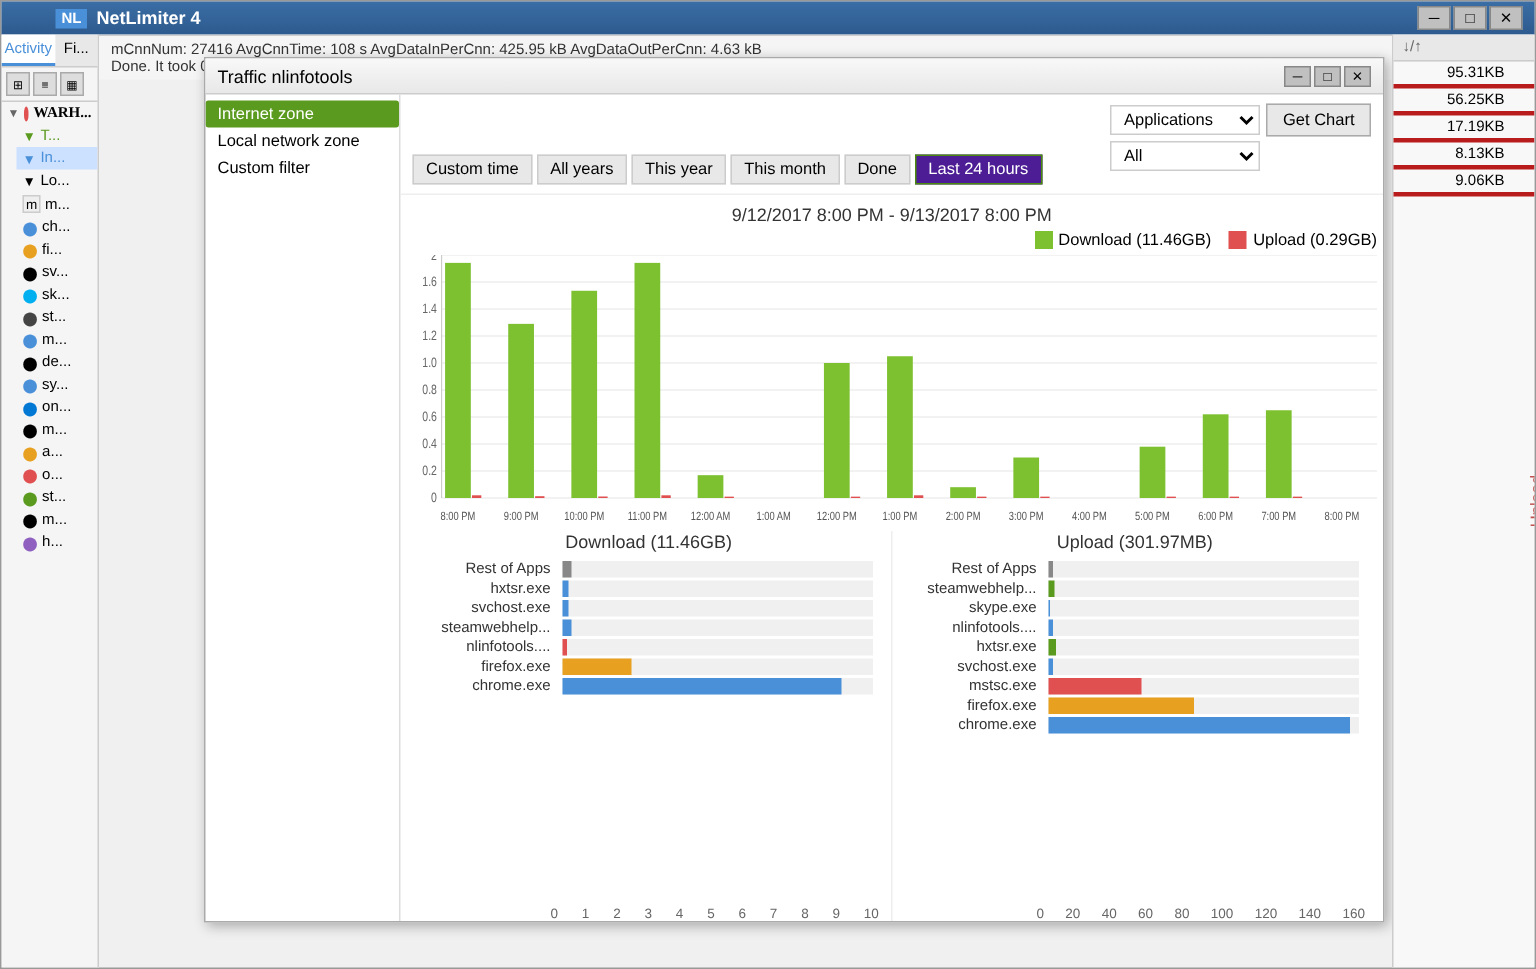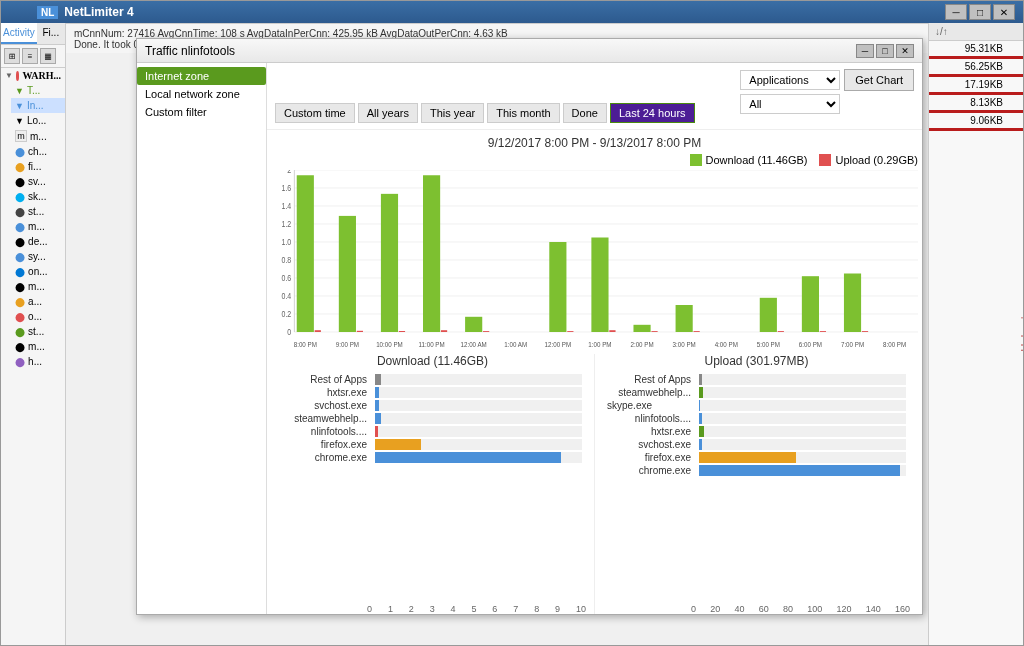--- a/index.html
+++ b/index.html
@@ -394,41 +394,47 @@
       <div class="horiz-bar-fill" style="width:1.25%;background:#888888;height:100%;"></div>
     </div>
   </div>
                       <div class="horiz-bar-row">
     <span class="horiz-bar-label" style="font-size:10px;width:88px;text-align:right;padding-right:4px;">steamwebhelp...</span>
     <div class="horiz-bar-track" style="flex:1;height:11px;background:#f0f0f0;position:relative;">
       <div class="horiz-bar-fill" style="width:1.875%;background:#5a9a1e;height:100%;"></div>
     </div>
   </div>
                       <div class="horiz-bar-row">
-    <span class="horiz-bar-label" style="font-size:10px;width:88px;text-align:left;padding-right:4px;">skype.exe</span>
+    <span class="horiz-bar-label" style="font-size:10px;width:88px;text-align:right;padding-right:4px;">skype.exe</span>
     <div class="horiz-bar-track" style="flex:1;height:11px;background:#f0f0f0;position:relative;">
       <div class="horiz-bar-fill" style="width:0.625%;background:#4a90d9;height:100%;"></div>
     </div>
   </div>
                       <div class="horiz-bar-row">
     <span class="horiz-bar-label" style="font-size:10px;width:88px;text-align:right;padding-right:4px;">nlinfotools....</span>
     <div class="horiz-bar-track" style="flex:1;height:11px;background:#f0f0f0;position:relative;">
       <div class="horiz-bar-fill" style="width:1.25%;background:#4a90d9;height:100%;"></div>
     </div>
   </div>
                       <div class="horiz-bar-row">
     <span class="horiz-bar-label" style="font-size:10px;width:88px;text-align:right;padding-right:4px;">hxtsr.exe</span>
     <div class="horiz-bar-track" style="flex:1;height:11px;background:#f0f0f0;position:relative;">
       <div class="horiz-bar-fill" style="width:2.5%;background:#5a9a1e;height:100%;"></div>
     </div>
   </div>
                       <div class="horiz-bar-row">
     <span class="horiz-bar-label" style="font-size:10px;width:88px;text-align:right;padding-right:4px;">svchost.exe</span>
     <div class="horiz-bar-track" style="flex:1;height:11px;background:#f0f0f0;position:relative;">
       <div class="horiz-bar-fill" style="width:1.25%;background:#4a90d9;height:100%;"></div>
+    </div>
+  </div>
+                      <div class="horiz-bar-row">
+    <span class="horiz-bar-label" style="font-size:10px;width:88px;text-align:right;padding-right:4px;">mstsc.exe</span>
+    <div class="horiz-bar-track" style="flex:1;height:11px;background:#f0f0f0;position:relative;">
+      <div class="horiz-bar-fill" style="width:30%;background:#e05050;height:100%;"></div>
     </div>
   </div>
                       <div class="horiz-bar-row">
     <span class="horiz-bar-label" style="font-size:10px;width:88px;text-align:right;padding-right:4px;">firefox.exe</span>
     <div class="horiz-bar-track" style="flex:1;height:11px;background:#f0f0f0;position:relative;">
       <div class="horiz-bar-fill" style="width:46.875%;background:#e8a020;height:100%;"></div>
     </div>
   </div>
                       <div class="horiz-bar-row">
     <span class="horiz-bar-label" style="font-size:10px;width:88px;text-align:right;padding-right:4px;">chrome.exe</span>

